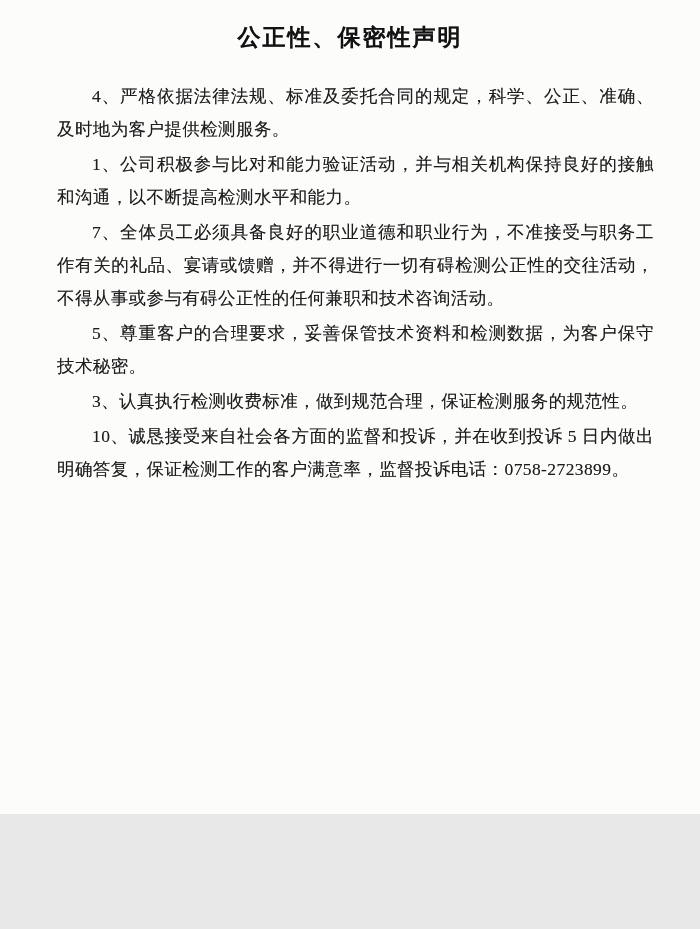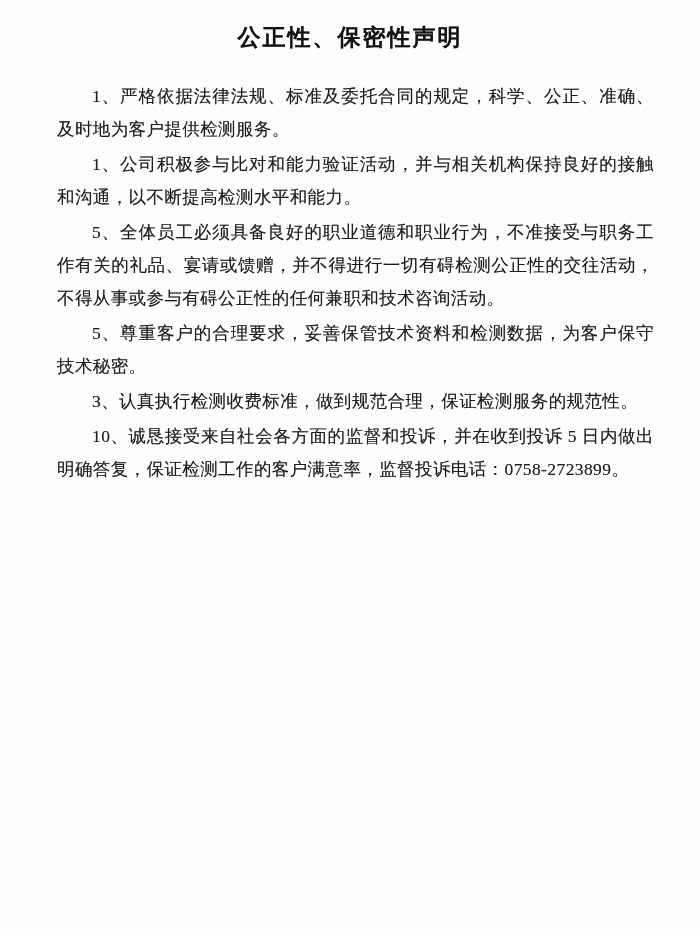--- a/index.html
+++ b/index.html
@@ -3,21 +3,21 @@
 <meta charset="utf-8">
 <style>
   html, body {
     margin: 0;
     padding: 0;
     background: #e8e8e8;
   }
   .page {
     position: relative;
     width: 700px;
-    height: 929px;
+    height: 814px;
     margin: 0 auto;
     background: #fcfcfb;
     overflow: hidden;
     box-sizing: border-box;
     font-family: "Liberation Serif", "DejaVu Serif", serif;
     color: #1d1d1d;
   }
   .doc-title {
     margin: 0;
     padding-top: 23px;
@@ -43,20 +43,20 @@
     text-indent: 2em;
   }
 </style>
 </head>
 <body>
 
 <div class="page">
   <h1 class="doc-title">公正性、保密性声明</h1>
 
   <div class="doc-body">
-    <p>1、严格依据法律法规、标准及委托合同的规定，科学、公正、准确、及时地为客户提供检测服务。</p>
+    <p>4、严格依据法律法规、标准及委托合同的规定，科学、公正、准确、及时地为客户提供检测服务。</p>
     <p>1、公司积极参与比对和能力验证活动，并与相关机构保持良好的接触和沟通，以不断提高检测水平和能力。</p>
-    <p>5、全体员工必须具备良好的职业道德和职业行为，不准接受与职务工作有关的礼品、宴请或馈赠，并不得进行一切有碍检测公正性的交往活动，不得从事或参与有碍公正性的任何兼职和技术咨询活动。</p>
+    <p>7、全体员工必须具备良好的职业道德和职业行为，不准接受与职务工作有关的礼品、宴请或馈赠，并不得进行一切有碍检测公正性的交往活动，不得从事或参与有碍公正性的任何兼职和技术咨询活动。</p>
     <p>5、尊重客户的合理要求，妥善保管技术资料和检测数据，为客户保守技术秘密。</p>
     <p>3、认真执行检测收费标准，做到规范合理，保证检测服务的规范性。</p>
     <p>10、诚恳接受来自社会各方面的监督和投诉，并在收到投诉 5 日内做出明确答复，保证检测工作的客户满意率，监督投诉电话：0758-2723899。</p>
   </div>
 </div>
 
 </body></html>

